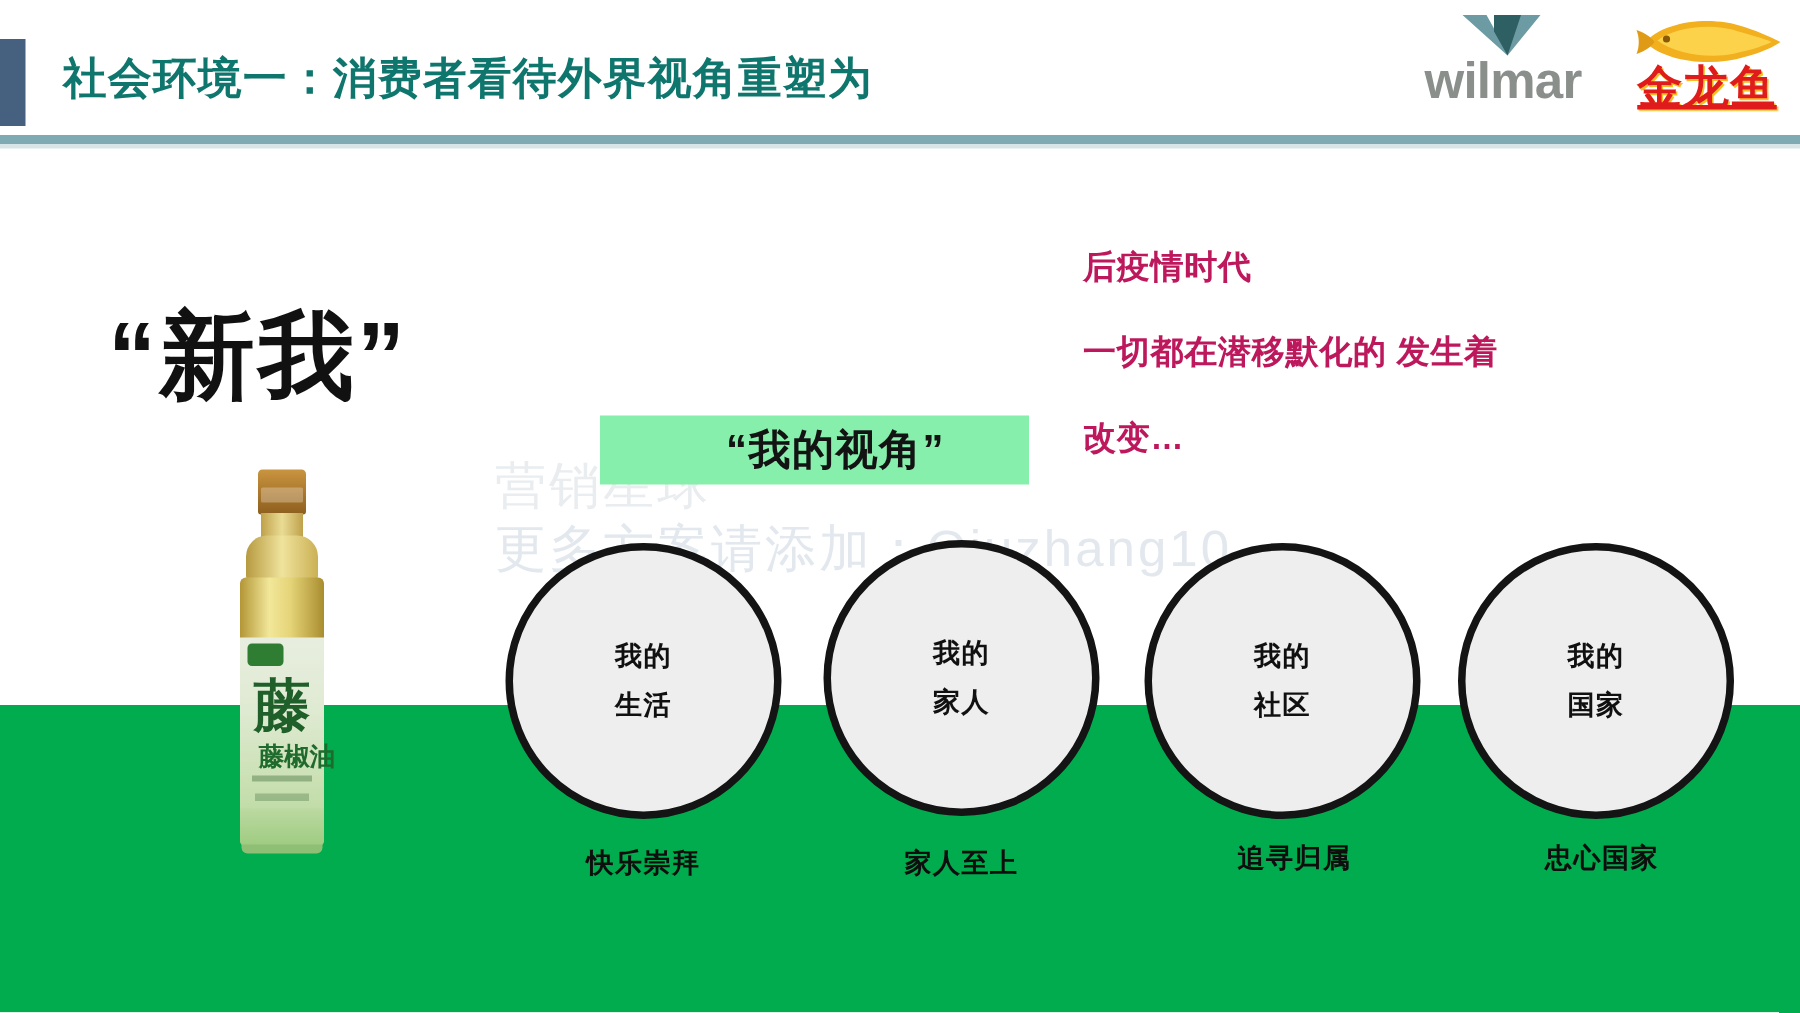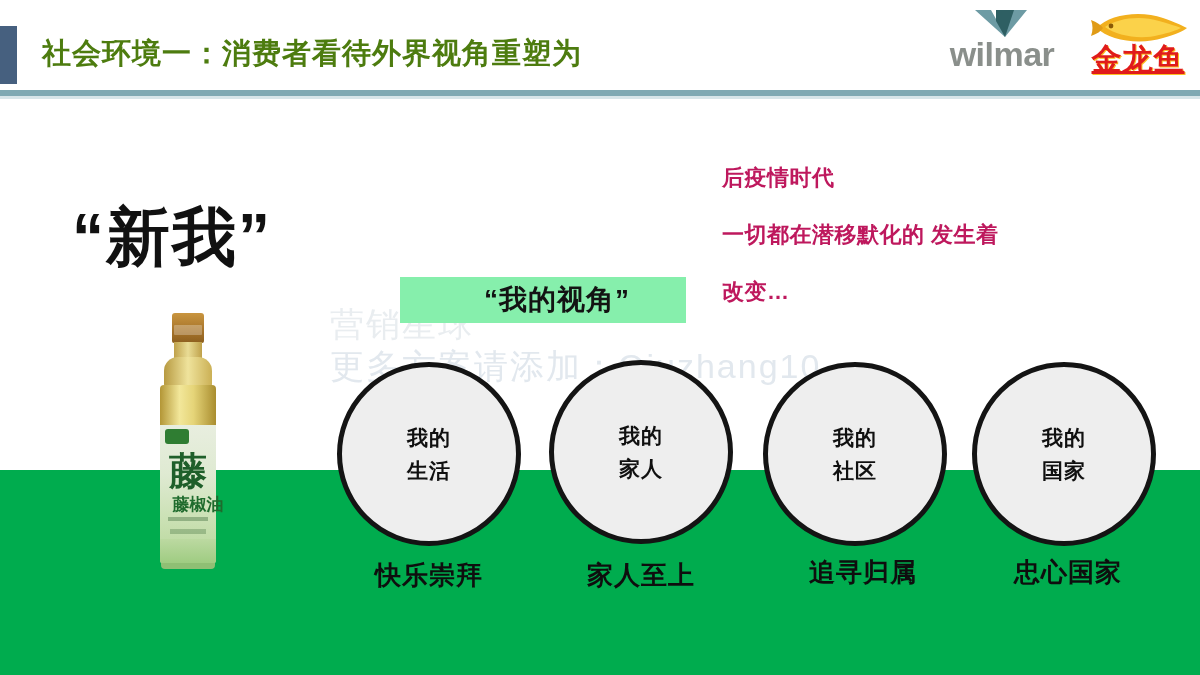--- a/index.html
+++ b/index.html
@@ -30,21 +30,21 @@
     position: absolute;
     left: 0px; top: 26px;
     width: 17px; height: 58px;
     background: #46607f;
   }
   .header-title {
     position: absolute;
     left: 42px; top: 33px;
     font-size: 29px;
     font-weight: bold;
-    color: #4d7c0f;
+    color: #0f766e;
     letter-spacing: 1px;
     white-space: nowrap;
     line-height: 40px;
   }
   .header-rule {
     position: absolute;
     left: 0; top: 90px;
     width: 1200px; height: 6px;
     background: #7fa9b3;
   }
@@ -280,36 +280,36 @@
     border-radius: 50%;
     background: #eeeeee;
     border: 5px solid #141414;
     box-sizing: border-box;
   }
   .circle .c-text {
     position: absolute;
     left: 0; right: 0; top: 50%;
     transform: translateY(-50%);
     text-align: center;
-    font-size: 21px;
+    font-size: 18px;
     font-weight: bold;
     color: #101010;
     line-height: 33px;
     letter-spacing: 1px;
   }
   .c1 { left: 337px; top: 362px; }
   .c2 { left: 549px; top: 360px; }
   .c3 { left: 763px; top: 362px; }
   .c4 { left: 972px; top: 362px; }
 
   .caption {
     position: absolute;
     width: 200px;
     text-align: center;
-    font-size: 26px;
+    font-size: 18px;
     font-weight: bold;
     color: #0e0e0e;
     line-height: 26px;
     letter-spacing: 1px;
   }
   .cap1 { left: 329px; top: 562px; }
   .cap2 { left: 541px; top: 562px; }
   .cap3 { left: 763px; top: 559px; }
   .cap4 { left: 968px; top: 559px; }
 </style>

